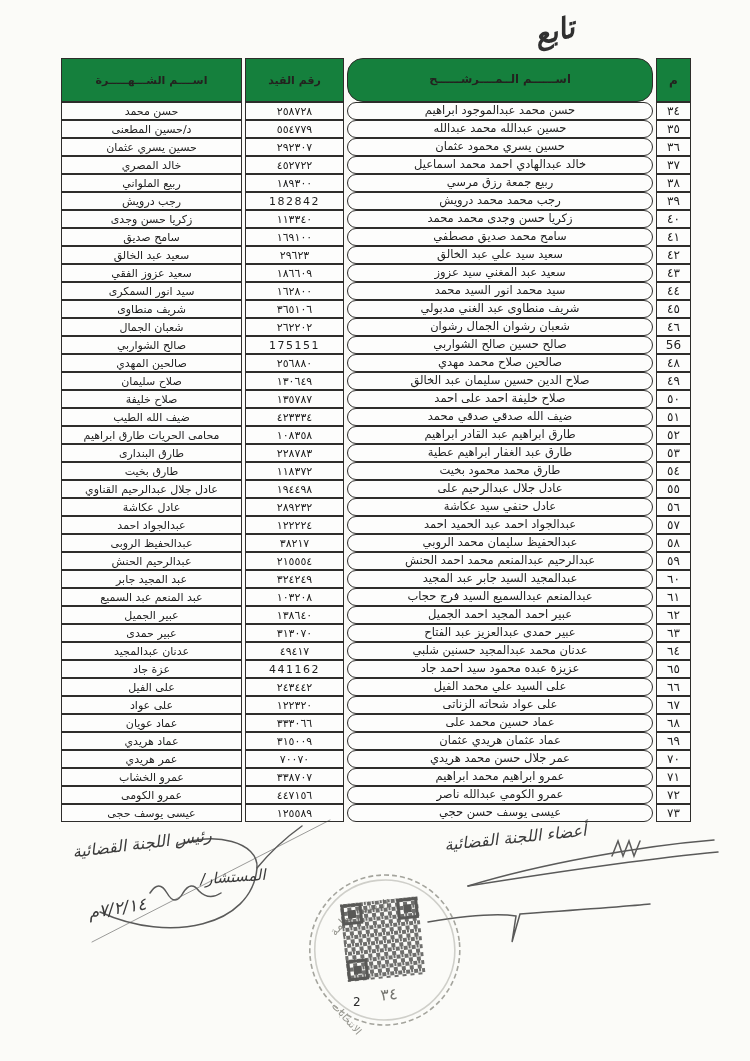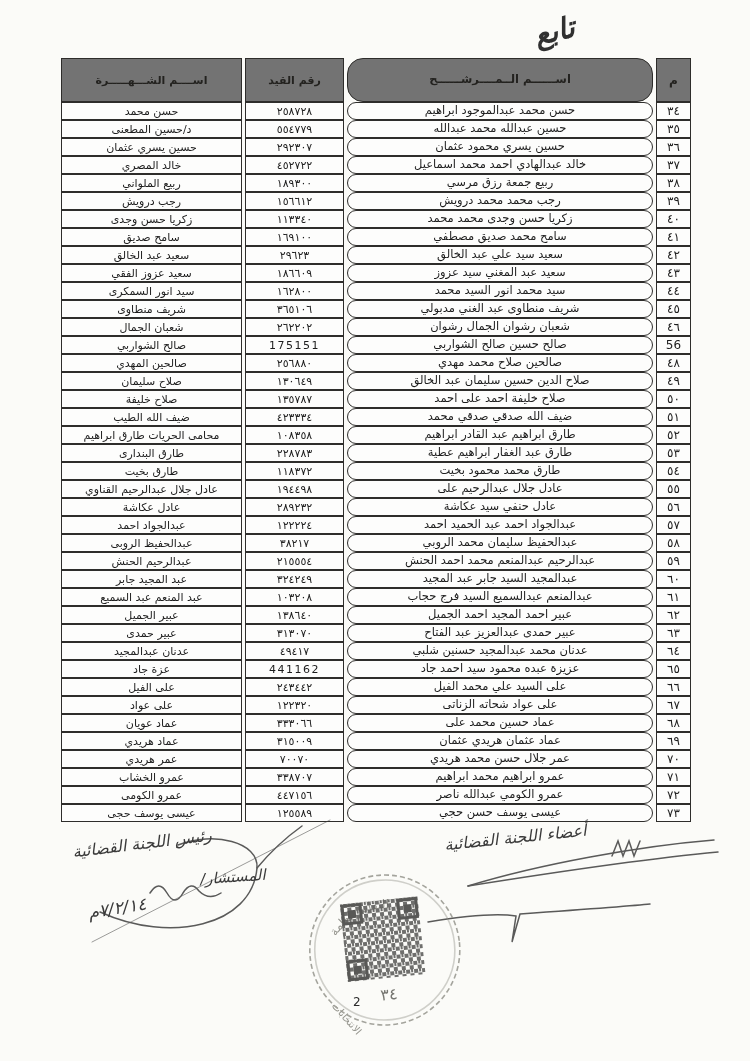--- a/index.html
+++ b/index.html
@@ -18,21 +18,21 @@
     grid-auto-rows:18px;
   }
   .cell{
     border:1px solid #2e2d2b;
     display:flex;align-items:center;justify-content:center;
     white-space:nowrap;overflow:hidden;
     background:rgba(255,255,255,.55);
     font-size:11px;line-height:1;
   }
   .hcell{
-    background:#737373;
+    background:#15803d;
     font-weight:bold;font-size:12.5px;color:#23221f;
   }
   .c-serial{font-size:12px;}
   .c-name{font-size:11.5px;border-radius:16px;}
   .c-reg{letter-spacing:1.5px;font-size:11px;}
   .c-known{font-size:11px;}
   
   .hand{
     position:absolute;color:#3a3a3a;font-style:italic;
     font-family:"DejaVu Sans",sans-serif;direction:rtl;
@@ -83,21 +83,21 @@
       <div class="cell c-reg">٤٥٢٧٢٢</div>
       <div class="cell c-known">خالد المصري</div>
     </div><div style="display:contents">
       <div class="cell c-serial">٣٨</div>
       <div class="cell c-name">ربيع جمعة رزق مرسي</div>
       <div class="cell c-reg">١٨٩٣٠٠</div>
       <div class="cell c-known">ربيع الملواني</div>
     </div><div style="display:contents">
       <div class="cell c-serial">٣٩</div>
       <div class="cell c-name">رجب محمد محمد درويش</div>
-      <div class="cell c-reg">١٥٦٦١٢</div>
+      <div class="cell c-reg">182842</div>
       <div class="cell c-known">رجب درويش</div>
     </div><div style="display:contents">
       <div class="cell c-serial">٤٠</div>
       <div class="cell c-name">زكريا حسن وجدى محمد محمد</div>
       <div class="cell c-reg">١١٣٣٤٠</div>
       <div class="cell c-known">زكريا حسن وجدى</div>
     </div><div style="display:contents">
       <div class="cell c-serial">٤١</div>
       <div class="cell c-name">سامح محمد صديق مصطفي</div>
       <div class="cell c-reg">١٦٩١٠٠</div>

